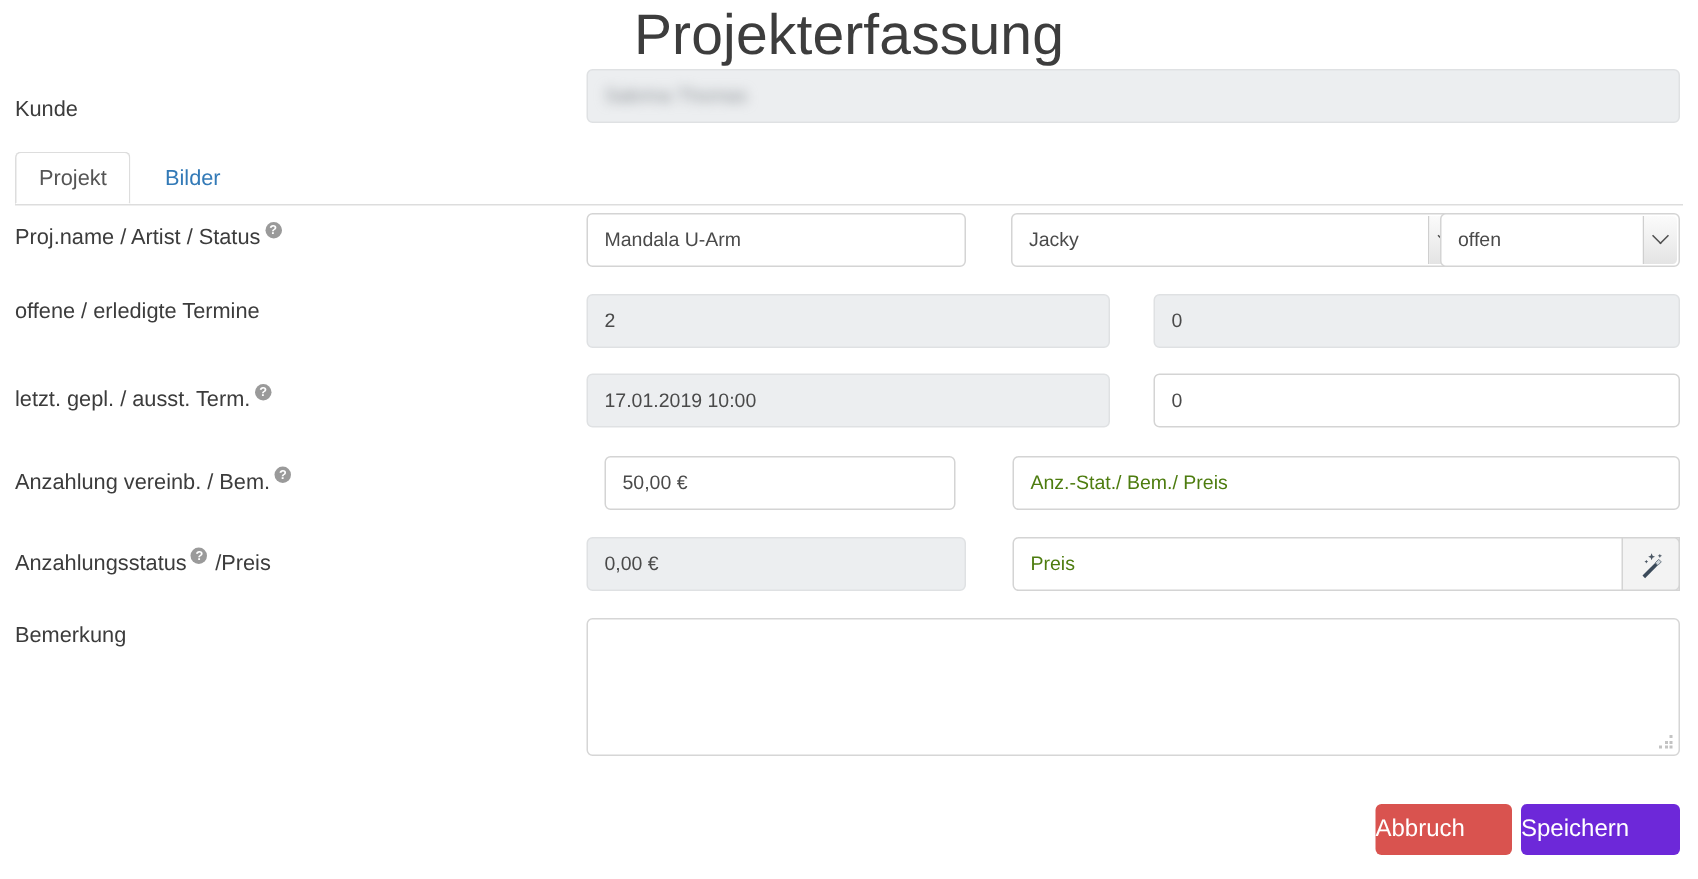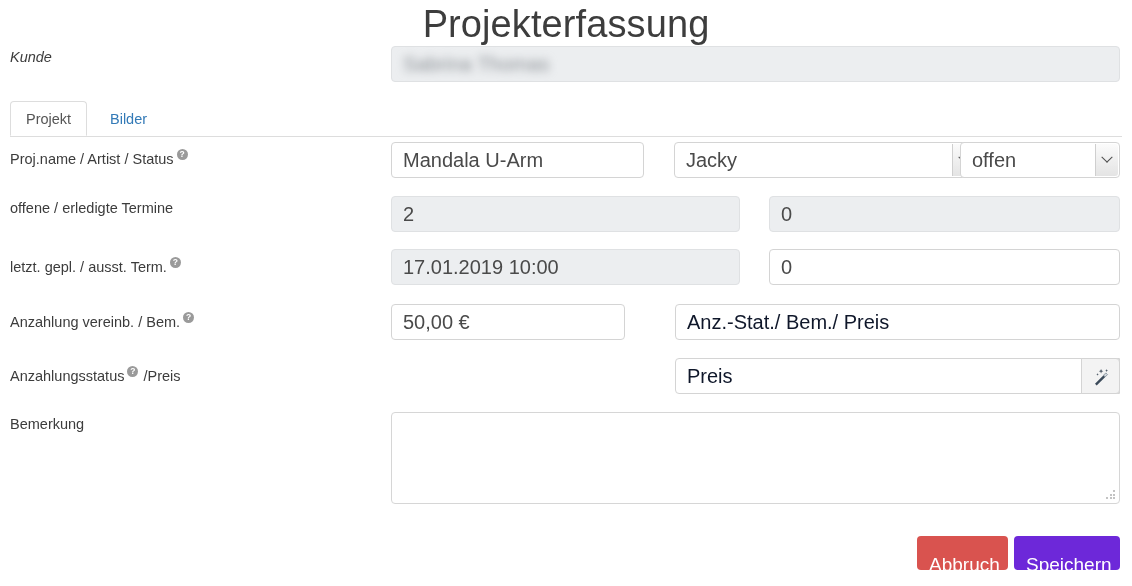--- a/index.html
+++ b/index.html
@@ -72,34 +72,34 @@
 
   
   .ctl {
     position: absolute;
     box-sizing: border-box;
     height: 36px;
     border: 1px solid #d4d4d4;
     border-radius: 4px;
     background: #ffffff;
     font-family: "Liberation Sans", sans-serif;
-    font-size: 20px;
+    font-size: 13px;
     color: #4a4a4a;
     padding: 0 11px;
     line-height: 34px;
     white-space: nowrap;
     overflow: hidden;
   }
   .ctl.disabled {
     background: #eceef0;
     border-color: #dfe1e3;
     color: #4a4a4a;
   }
   .ctl.placeholder {
-    color: #0f172a;
+    color: #4d7c0f;
   }
 
   
   .sel {
     padding-right: 30px;
   }
   .sel .arrowbox {
     position: absolute;
     right: 1px;
     top: 1px;
@@ -203,36 +203,36 @@
   }
 
   
   .btn {
     position: absolute;
     box-sizing: border-box;
     height: 34px;
     border: none;
     border-radius: 4px;
     font-family: "Liberation Sans", sans-serif;
-    font-size: 19px;
+    font-size: 16px;
     color: #ffffff;
     line-height: 34px;
-    text-align: right;
+    text-align: left;
     cursor: pointer;
-    padding: 12px;
+    padding: 0;
   }
 </style>
 </head>
 <body>
 
 <div class="page">
 
   <div class="page-title">Projekterfassung</div>
 
-  <div class="label" style="top:48px;font-style:italic;">Kunde</div>
+  <div class="label" style="top:64px;">Kunde</div>
   <div class="ctl disabled" id="customer-field" style="left:391px; top:46px; width:729px;">
     <span id="customer-value" style="filter: blur(4px); color: rgb(138, 143, 148); user-select: none;">Sabrina Thomas</span>
   </div>
 
   <div class="tabs">
     <div class="tab active">Projekt</div>
     <div class="tab inactive" style="color: rgb(51, 122, 183);">Bilder</div>
   </div>
 
   <div class="label" style="top:144px;">
@@ -270,29 +270,32 @@
   <div class="ctl disabled" style="left:391px; top:249px; width:349px;">
     <span>17.01.2019 10:00</span>
   </div>
   <div class="ctl" style="left:769px; top:249px; width:351px;">
     <span>0</span>
   </div>
 
   <div class="label" style="top:307px;">
     <span>Anzahlung vereinb. / Bem.</span><span class="help"><span class="help-icon">?</span></span>
   </div>
-  <div class="ctl" style="left:391px; top:304px; width:234px;">
+  <div class="ctl" style="left:403px; top:304px; width:234px;">
     <span>50,00 €</span>
   </div>
   <div class="ctl placeholder" style="left:675px; top:304px; width:445px;">
     <span>Anz.-Stat./ Bem./ Preis</span>
   </div>
 
   <div class="label" style="top:361px;">
     <span>Anzahlungsstatus</span><span class="help"><span class="help-icon">?</span></span><span style="margin-left:5px;">/Preis</span>
+  </div>
+  <div class="ctl disabled" style="left:391px; top:358px; width:253px;">
+    <span>0,00 €</span>
   </div>
   <div class="ctl placeholder" style="left:675px; top:358px; width:445px; border-radius:4px 0 0 4px;">
     <span>Preis</span>
   </div>
   <div class="wandbtn" style="left:1081px; top:358px; width:39px; height:36px;">
     <svg width="19" height="19" viewBox="0 0 20 20">
       <path d="M4.2 17.6 L13.2 8.6 L15.0 10.4 L6.0 19.4 Z" fill="#3b4a5a"></path>
       <path d="M13.2 8.6 L15.6 6.2 L17.4 8.0 L15.0 10.4 Z" fill="#cfd6dc" stroke="#6d7a86" stroke-width="0.7"></path>
       <path d="M10.6 2.0 l0.7 1.7 1.7 0.7 -1.7 0.7 -0.7 1.7 -0.7 -1.7 -1.7 -0.7 1.7 -0.7 Z" fill="#4a5663"></path>
       <path d="M16.4 2.2 l0.45 1.1 1.1 0.45 -1.1 0.45 -0.45 1.1 -0.45 -1.1 -1.1 -0.45 1.1 -0.45 Z" fill="#4a5663"></path>

